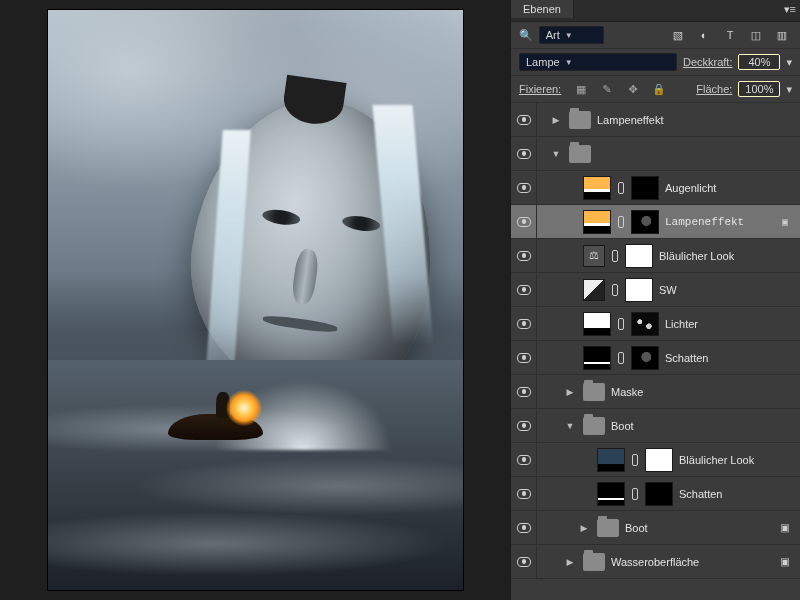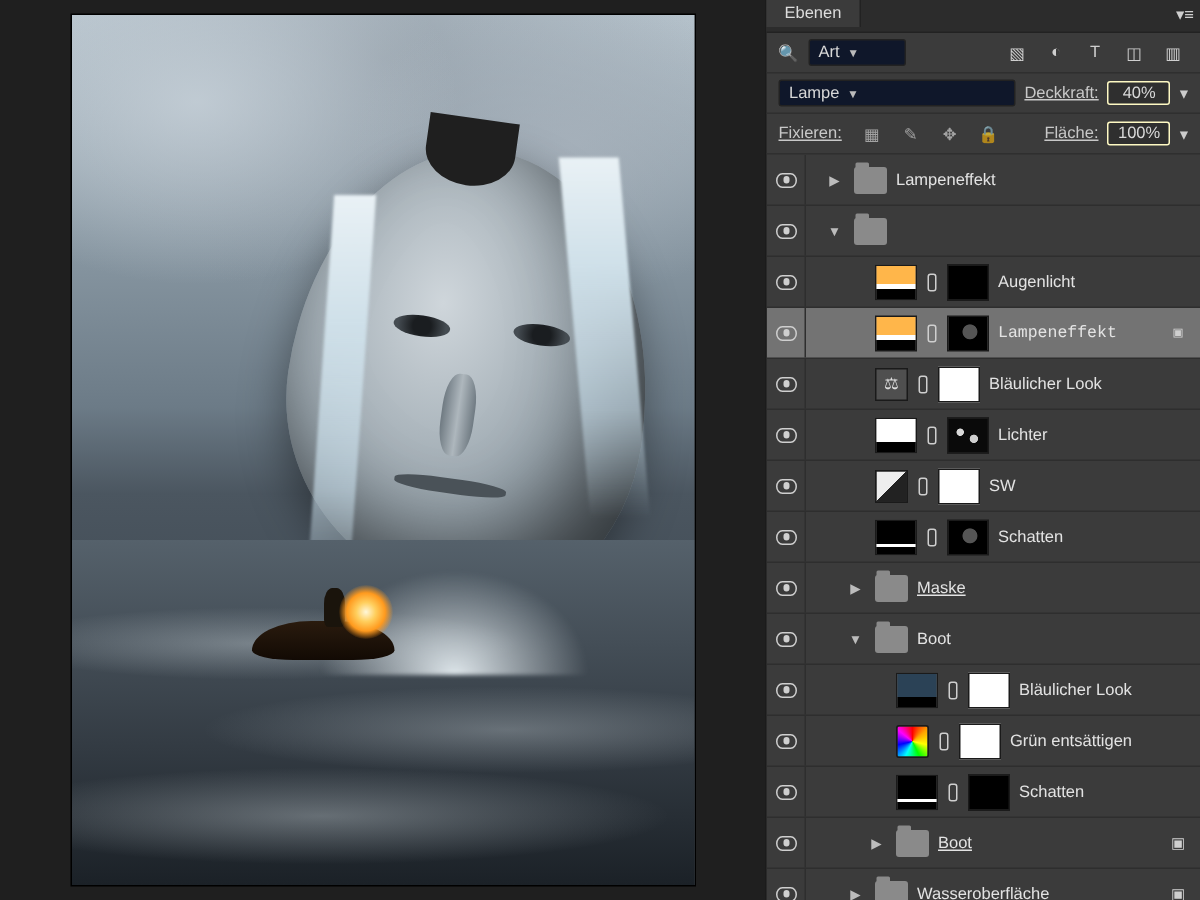--- a/index.html
+++ b/index.html
@@ -102,21 +102,21 @@
     background:linear-gradient(#2b4256 0 70%,#000 70%);}
   .mask{width:28px;height:24px;border:1px solid #1a1a1a;background:#fff;}
   .mask.black{background:#000;}
   .mask.dark{background:radial-gradient(circle at 55% 45%,#555 0 25%,#000 28%);}
   .mask.spots{background:#0a0a0a;background-image:
     radial-gradient(circle at 30% 40%,#d9d9d9 0 10%,transparent 12%),
     radial-gradient(circle at 65% 60%,#cfcfcf 0 12%,transparent 14%);}
   .link{width:8px;height:14px;display:flex;align-items:center;justify-content:center;}
   .link::before{content:"";width:4px;height:10px;border:1.2px solid #cfcfcf;border-radius:2px;}
   .name{flex:1;color:#e3e3e3;white-space:nowrap;overflow:hidden;text-overflow:ellipsis;}
-  .name .u{text-decoration:underline;}
+  .name .u{}
   .fx{width:18px;font-size:10px;color:#cfcfcf;text-align:center;}
   .hue{background:conic-gradient(red,orange,yellow,lime,cyan,blue,magenta,red);border-radius:2px;}
   .sq{background:linear-gradient(135deg,#eee 0 50%,#222 50%);}
 </style>
 </head>
 <body>
 
 <div class="canvas-area">
   <div class="artwork">
     <div class="clouds"></div>
@@ -232,42 +232,42 @@
         <div class="link"></div>
         <div class="mask "></div>
         <div class="name">Bläulicher Look</div>
       </div>
       <div class="layer">
         <div class="vis">
           <div class="eye"></div>
         </div>
         <div class="indent d1"></div>
         <div class="togcol"></div>
+        <div class="adj sq"></div>
+        <div class="link"></div>
+        <div class="mask "></div>
+        <div class="name">SW</div>
+      </div>
+      <div class="layer">
+        <div class="vis">
+          <div class="eye"></div>
+        </div>
+        <div class="indent d1"></div>
+        <div class="togcol"></div>
         <div class="thumb fill-white"></div>
         <div class="link"></div>
         <div class="mask spots"></div>
         <div class="name">Lichter</div>
       </div>
       <div class="layer">
         <div class="vis">
           <div class="eye"></div>
         </div>
         <div class="indent d1"></div>
         <div class="togcol"></div>
-        <div class="adj sq"></div>
-        <div class="link"></div>
-        <div class="mask "></div>
-        <div class="name">SW</div>
-      </div>
-      <div class="layer">
-        <div class="vis">
-          <div class="eye"></div>
-        </div>
-        <div class="indent d1"></div>
-        <div class="togcol"></div>
         <div class="thumb fill-black"></div>
         <div class="link"></div>
         <div class="mask dark"></div>
         <div class="name">Schatten</div>
       </div>
       <div class="layer">
         <div class="vis">
           <div class="eye"></div>
         </div>
         <div class="indent d1"></div>
@@ -294,31 +294,20 @@
         <div class="link"></div>
         <div class="mask "></div>
         <div class="name">Bläulicher Look</div>
       </div>
       <div class="layer">
         <div class="vis">
           <div class="eye"></div>
         </div>
         <div class="indent d2"></div>
         <div class="togcol"></div>
-        <div class="adj hue"></div>
-        <div class="link"></div>
-        <div class="mask "></div>
-        <div class="name">Grün entsättigen</div>
-      </div>
-      <div class="layer">
-        <div class="vis">
-          <div class="eye"></div>
-        </div>
-        <div class="indent d2"></div>
-        <div class="togcol"></div>
         <div class="thumb fill-black"></div>
         <div class="link"></div>
         <div class="mask black"></div>
         <div class="name">Schatten</div>
       </div>
       <div class="layer">
         <div class="vis">
           <div class="eye"></div>
         </div>
         <div class="indent d2"></div>

